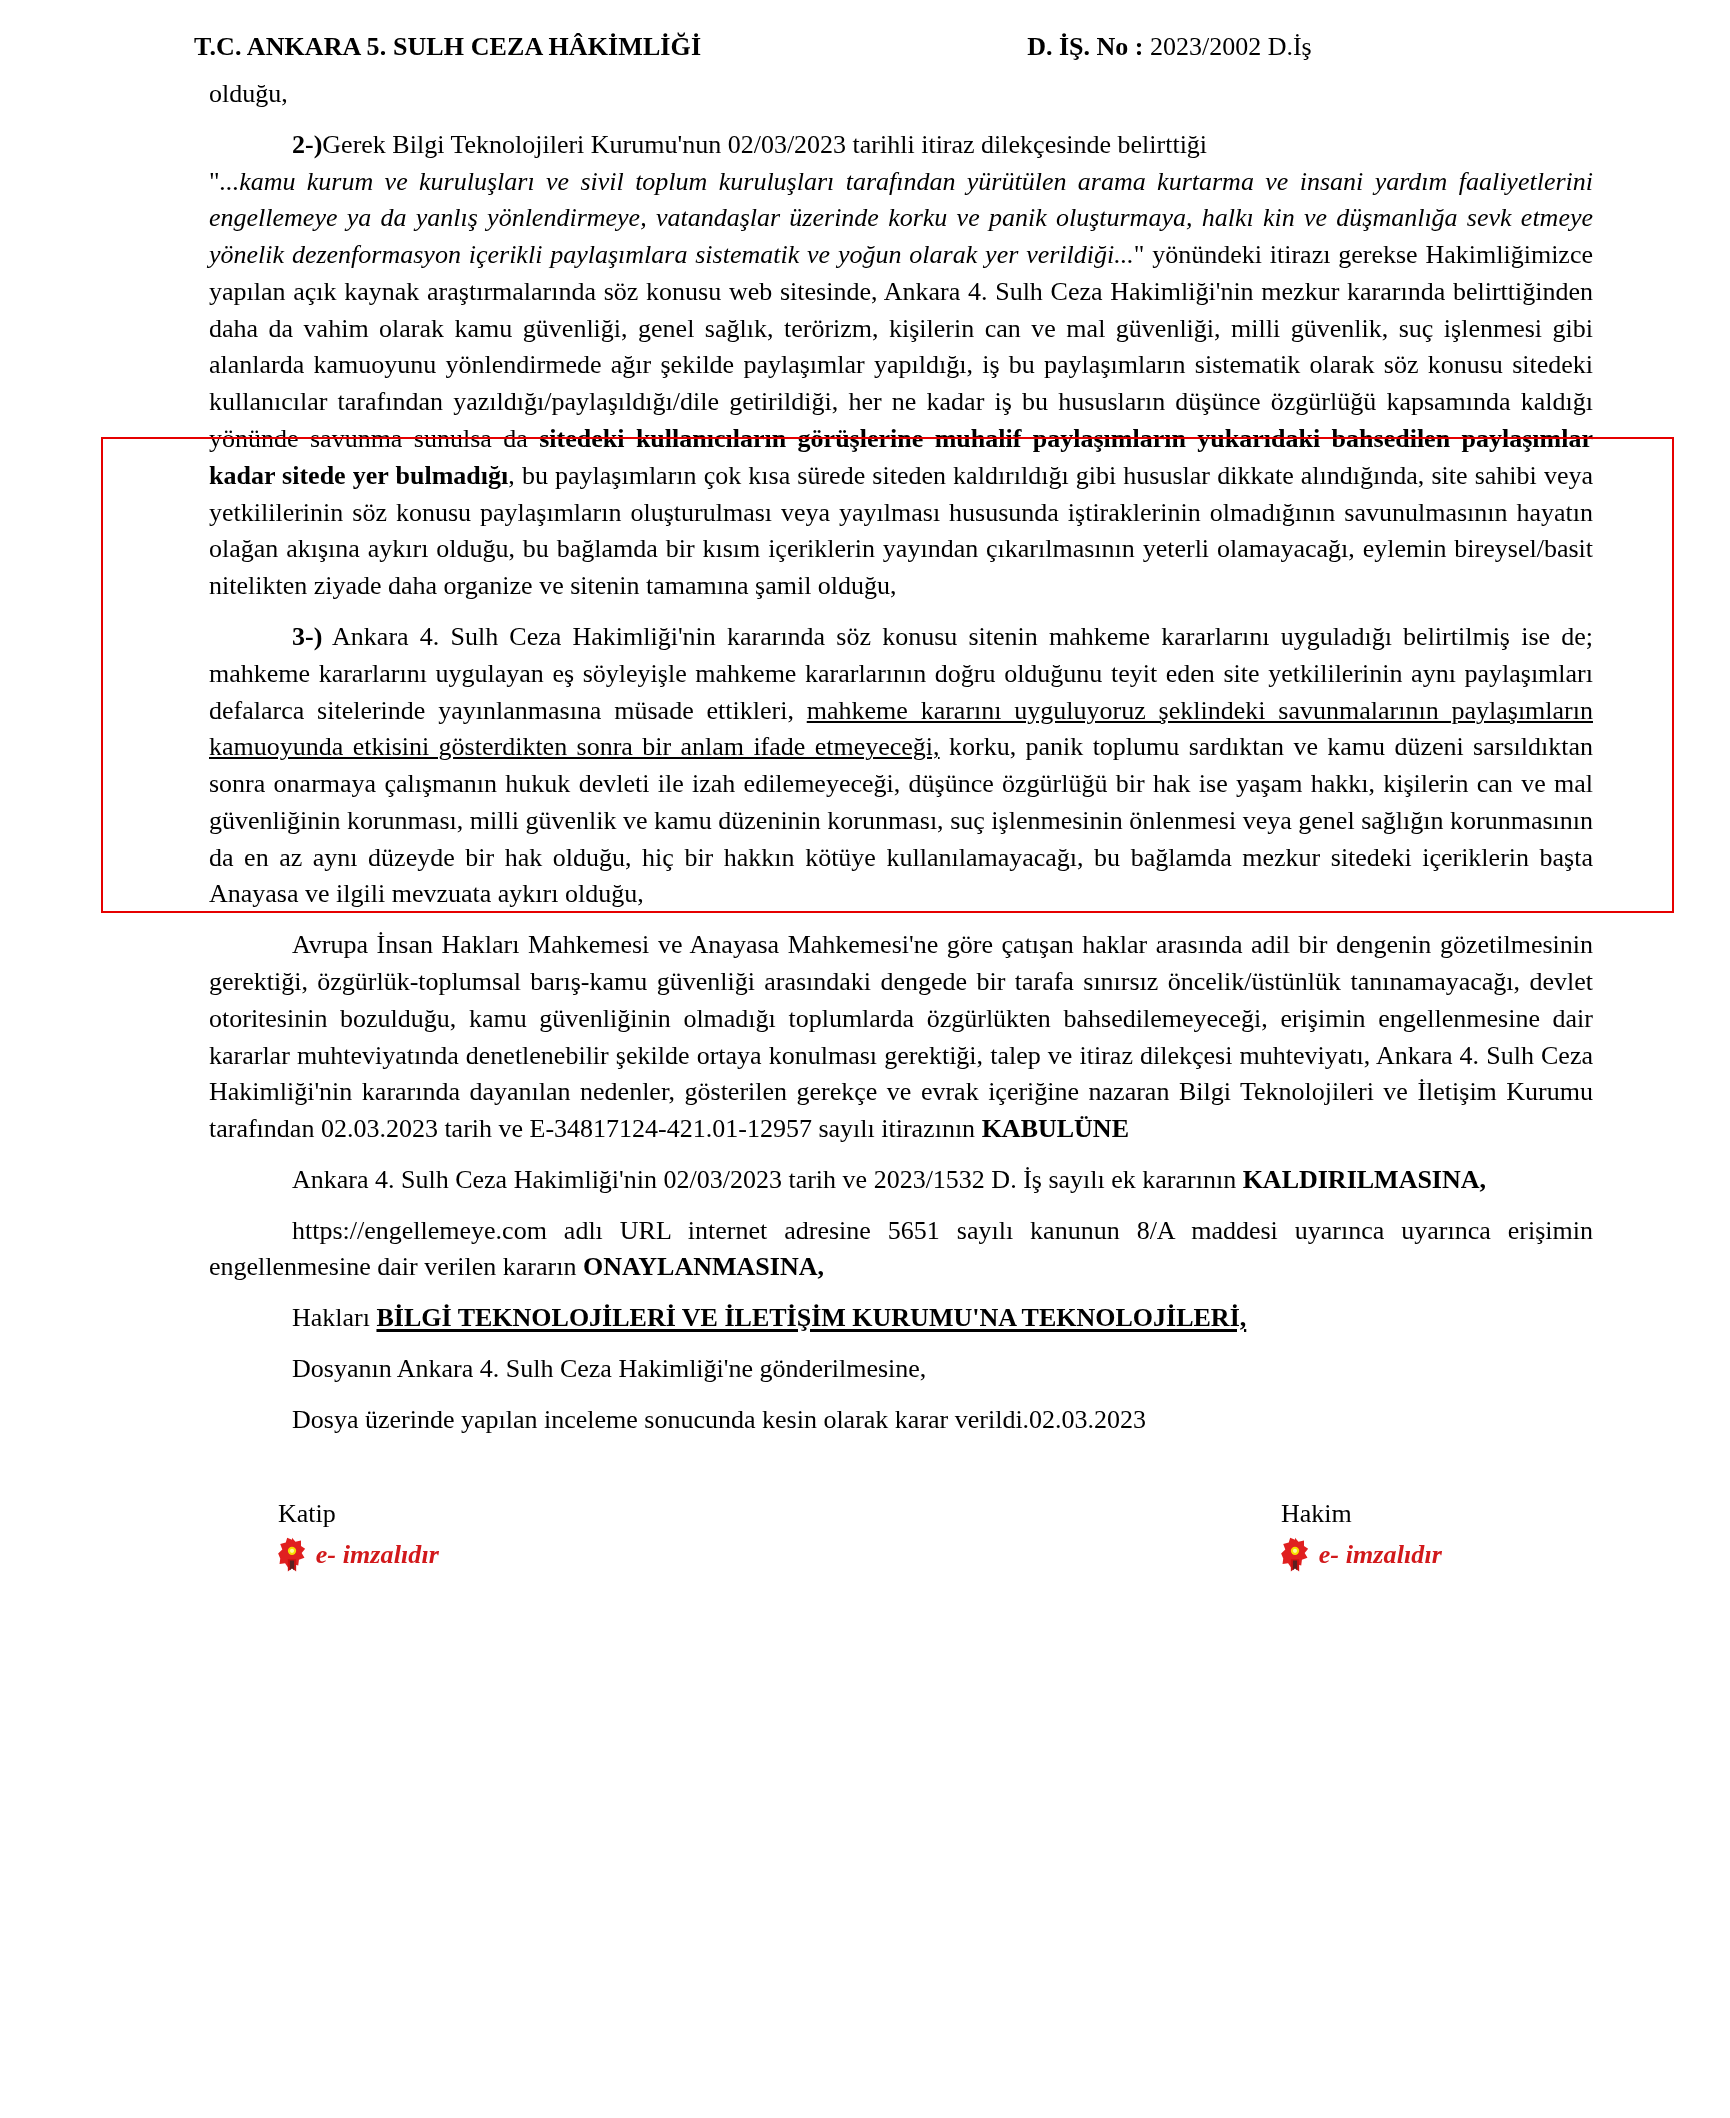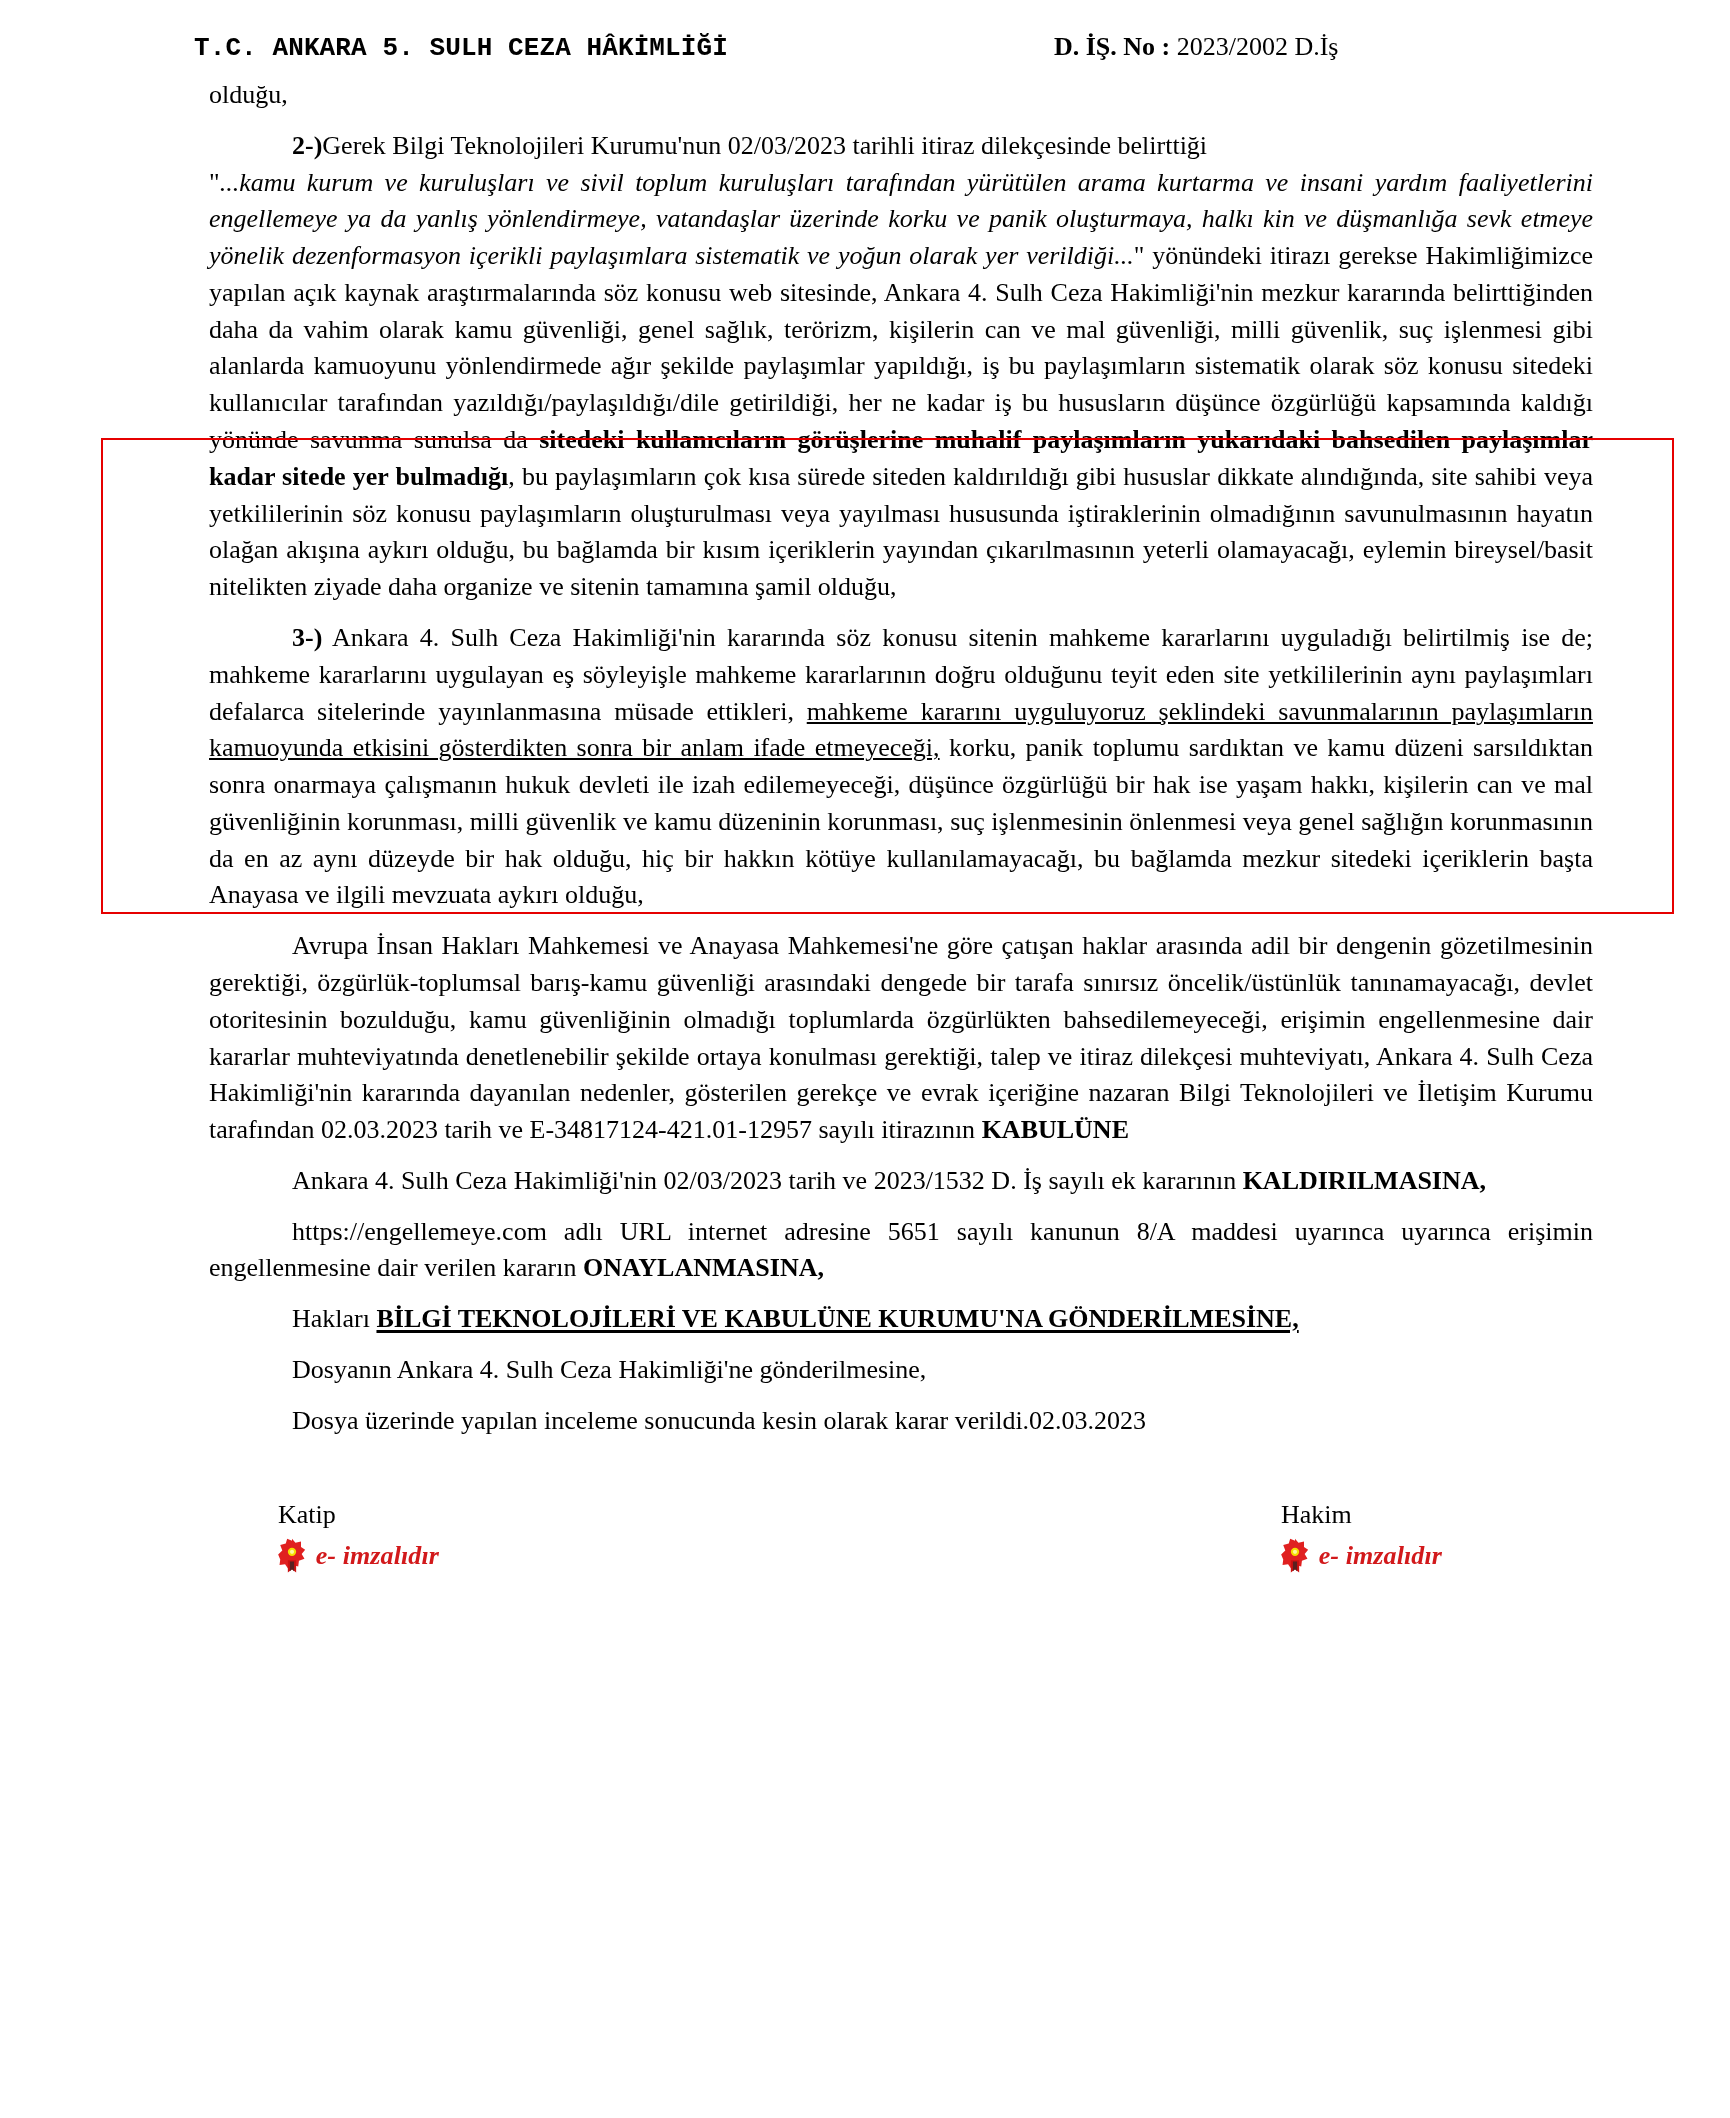--- a/index.html
+++ b/index.html
@@ -29,21 +29,20 @@
     position: relative;
     display: flex;
     align-items: baseline;
     padding: 32px 104px 0 194px;
     font-size: 26px;
   }
   .header-court {
     font-weight: bold;
     letter-spacing: 0.1px;
     white-space: nowrap;
-    font-family: Liberation Mono, monospace;
   }
   .header-file {
     margin-left: 326px;
     white-space: nowrap;
   }
   .header-file .lbl {
     font-weight: bold;
   }
   .header-file .val {
     font-weight: normal;
@@ -162,21 +161,21 @@
     <p class="para indent-lg"><span class="bold">2-)</span><span>Gerek Bilgi Teknolojileri Kurumu'nun 02/03/2023 tarihli itiraz dilekçesinde belirttiği</span><br><span>"</span><span class="ital">...kamu kurum ve kuruluşları ve sivil toplum kuruluşları tarafından yürütülen arama kurtarma ve insani yardım faaliyetlerini engellemeye ya da yanlış yönlendirmeye, vatandaşlar üzerinde korku ve panik oluşturmaya, halkı kin ve düşmanlığa sevk etmeye yönelik dezenformasyon içerikli paylaşımlara sistematik ve yoğun olarak yer verildiği...</span><span>"</span><span> yönündeki itirazı gerekse Hakimliğimizce yapılan açık kaynak araştırmalarında söz konusu web sitesinde, Ankara 4. Sulh Ceza Hakimliği'nin mezkur kararında belirttiğinden daha da vahim olarak kamu güvenliği, genel sağlık, terörizm, kişilerin can ve mal güvenliği, milli güvenlik, suç işlenmesi gibi alanlarda kamuoyunu yönlendirmede ağır şekilde paylaşımlar yapıldığı, iş bu paylaşımların sistematik olarak söz konusu sitedeki kullanıcılar tarafından yazıldığı/paylaşıldığı/dile getirildiği, her ne kadar iş bu hususların düşünce özgürlüğü kapsamında kaldığı yönünde savunma sunulsa da </span><span class="bold">sitedeki kullanıcıların görüşlerine muhalif paylaşımların yukarıdaki bahsedilen paylaşımlar kadar sitede yer bulmadığı</span><span>, bu paylaşımların çok kısa sürede siteden kaldırıldığı gibi hususlar dikkate alındığında, site sahibi veya yetkililerinin söz konusu paylaşımların oluşturulması veya yayılması hususunda iştiraklerinin olmadığının savunulmasının hayatın olağan akışına aykırı olduğu, bu bağlamda bir kısım içeriklerin yayından çıkarılmasının yeterli olamayacağı, eylemin bireysel/basit nitelikten ziyade daha organize ve sitenin tamamına şamil olduğu,</span></p>
 
     <p class="para indent-lg"><span class="bold">3-)</span><span> Ankara 4. Sulh Ceza Hakimliği'nin kararında söz konusu sitenin mahkeme kararlarını uyguladığı belirtilmiş ise de; mahkeme kararlarını uygulayan eş söyleyişle mahkeme kararlarının doğru olduğunu teyit eden site yetkililerinin aynı paylaşımları defalarca sitelerinde yayınlanmasına müsade ettikleri, </span><span class="uline">mahkeme kararını uyguluyoruz şeklindeki savunmalarının paylaşımların kamuoyunda etkisini gösterdikten sonra bir anlam ifade etmeyeceği,</span><span> korku, panik toplumu sardıktan ve kamu düzeni sarsıldıktan sonra onarmaya çalışmanın hukuk devleti ile izah edilemeyeceği, düşünce özgürlüğü bir hak ise yaşam hakkı, kişilerin can ve mal güvenliğinin korunması, milli güvenlik ve kamu düzeninin korunması, suç işlenmesinin önlenmesi veya genel sağlığın korunmasının da en az aynı  düzeyde bir hak olduğu, hiç bir hakkın kötüye kullanılamayacağı, bu bağlamda mezkur sitedeki içeriklerin başta Anayasa ve ilgili mevzuata aykırı olduğu,</span></p>
 
     <p class="para indent-lg"><span>Avrupa İnsan Hakları Mahkemesi ve Anayasa Mahkemesi'ne göre çatışan haklar arasında adil bir dengenin gözetilmesinin gerektiği, özgürlük-toplumsal barış-kamu güvenliği arasındaki dengede bir tarafa sınırsız öncelik/üstünlük tanınamayacağı, devlet otoritesinin bozulduğu, kamu güvenliğinin olmadığı toplumlarda özgürlükten bahsedilemeyeceği,  erişimin engellenmesine dair kararlar muhteviyatında denetlenebilir şekilde ortaya konulması gerektiği, talep ve itiraz dilekçesi muhteviyatı, Ankara  4. Sulh Ceza Hakimliği'nin kararında dayanılan nedenler, gösterilen gerekçe ve evrak içeriğine nazaran Bilgi Teknolojileri ve İletişim Kurumu tarafından 02.03.2023 tarih ve E-34817124-421.01-12957 sayılı itirazının </span><span class="bold">KABULÜNE</span></p>
 
     <p class="para indent-lg"><span>Ankara 4. Sulh Ceza Hakimliği'nin 02/03/2023 tarih ve 2023/1532 D. İş sayılı ek kararının </span><span class="bold">KALDIRILMASINA,</span></p>
 
     <p class="para indent-lg"><span>https://engellemeye.com</span><span> adlı URL internet adresine 5651 sayılı kanunun 8/A maddesi uyarınca uyarınca erişimin engellenmesine dair verilen kararın </span><span class="bold">ONAYLANMASINA,</span></p>
 
-    <p class="para indent-lg"><span>Hakları </span><span class="bold-uline">BİLGİ TEKNOLOJİLERİ VE KABULÜNE KURUMU'NA GÖNDERİLMESİNE,</span></p>
+    <p class="para indent-lg"><span>Hakları </span><span class="bold-uline">BİLGİ TEKNOLOJİLERİ VE İLETİŞİM KURUMU'NA TEKNOLOJİLERİ,</span></p>
 
     <p class="para indent-lg">Dosyanın Ankara 4. Sulh Ceza Hakimliği'ne gönderilmesine,</p>
 
     <p class="para indent-lg">Dosya üzerinde yapılan inceleme sonucunda kesin olarak karar verildi.02.03.2023</p>
   </div>
 
   <div class="sig-row">
 
     <div class="sig-col">
       <div class="sig-title">Katip</div>

